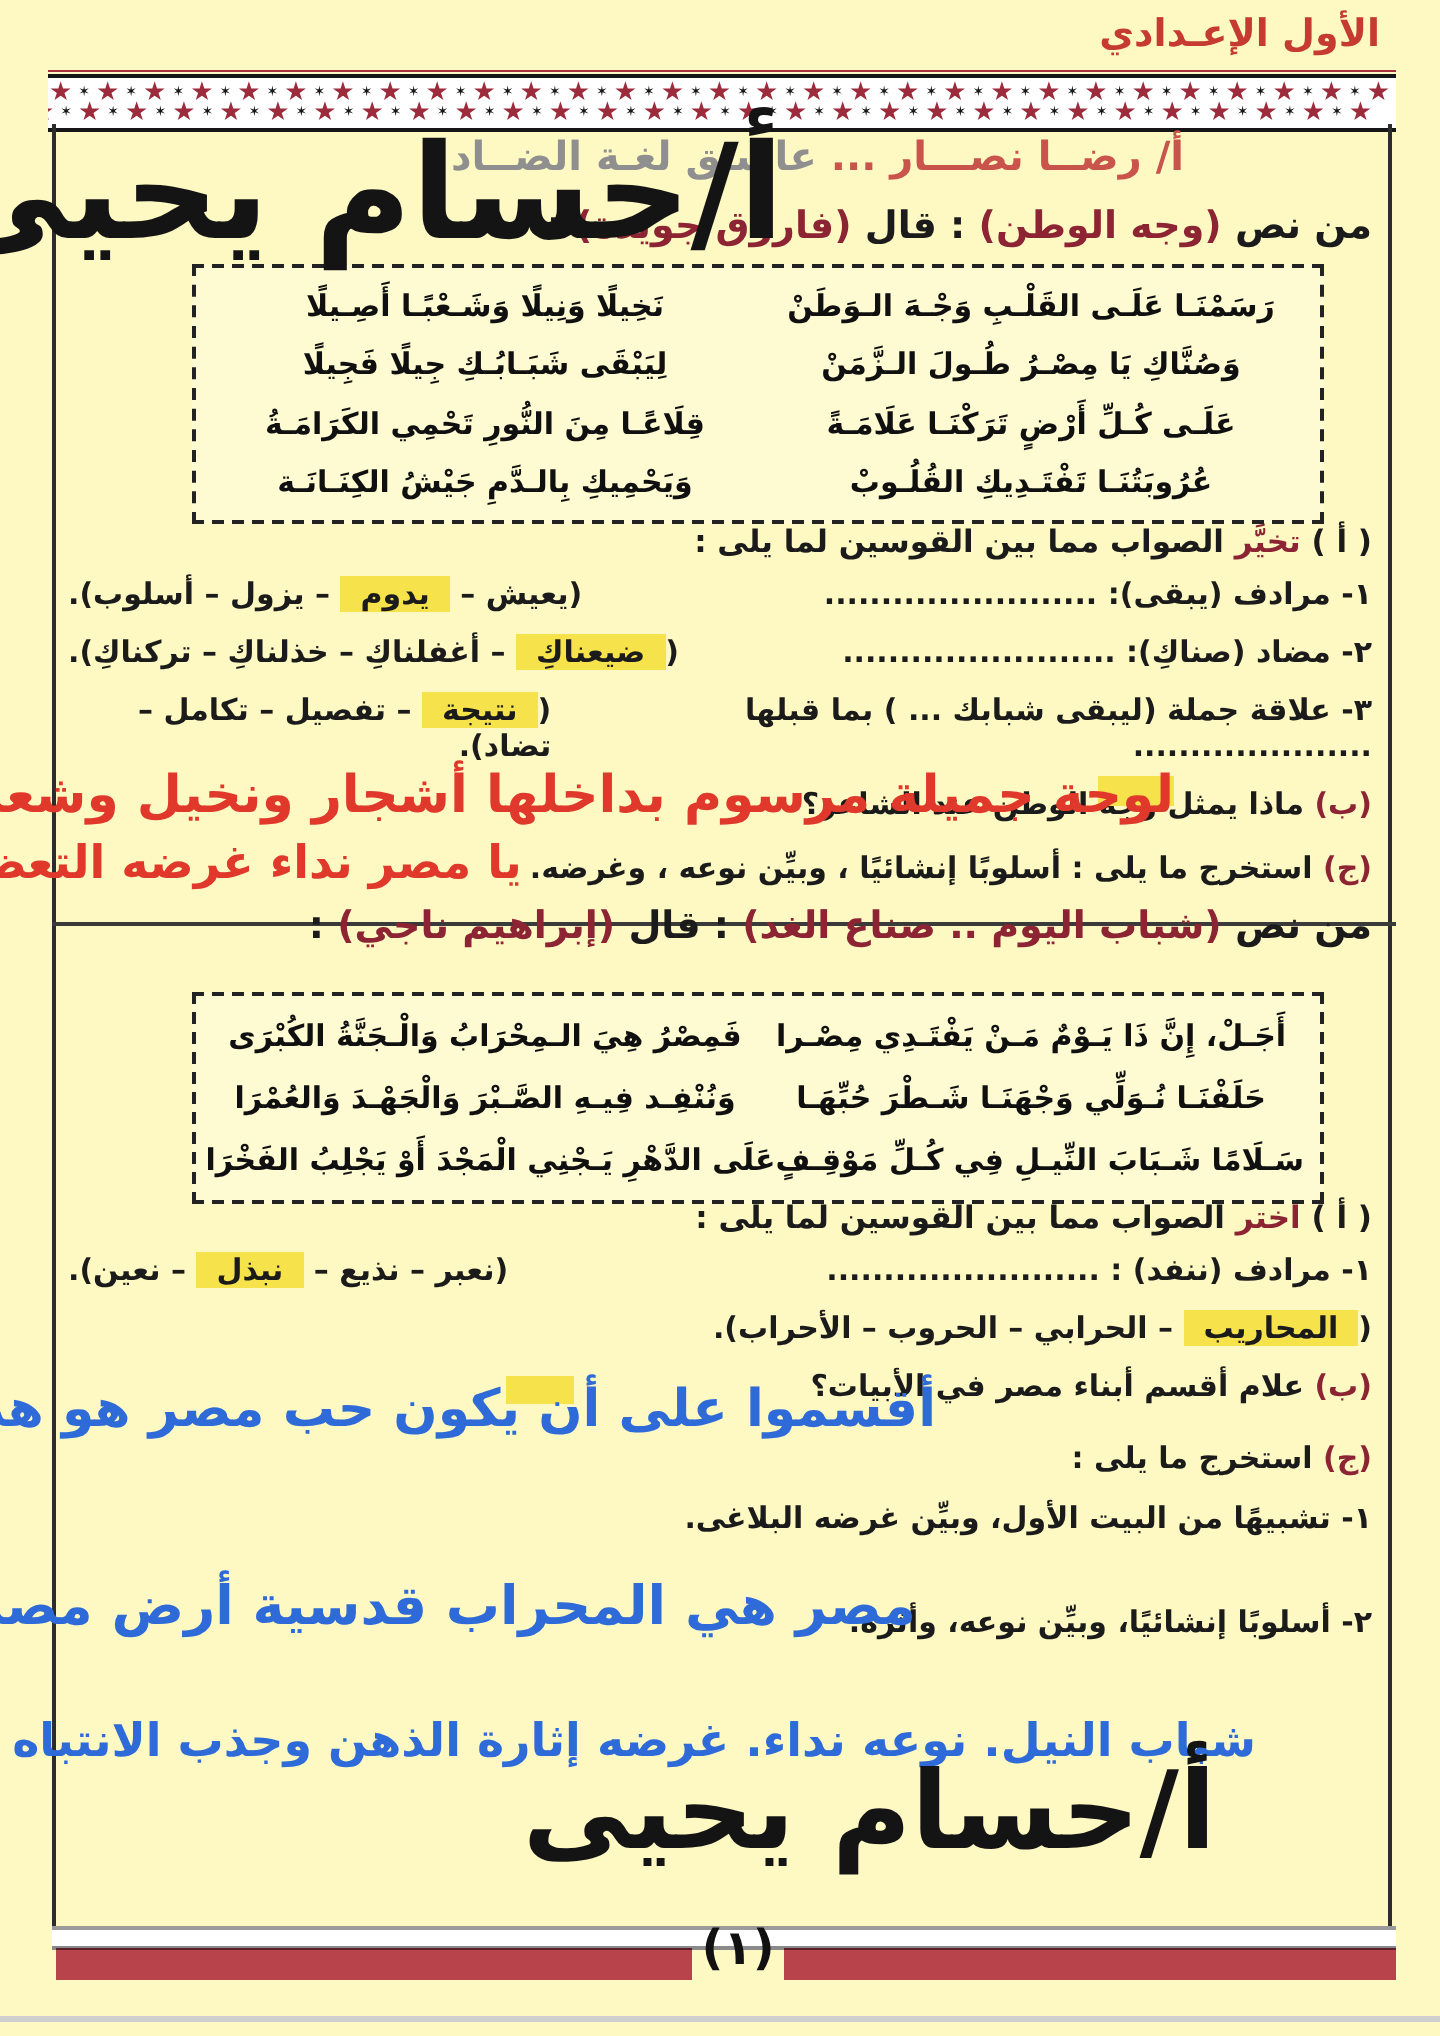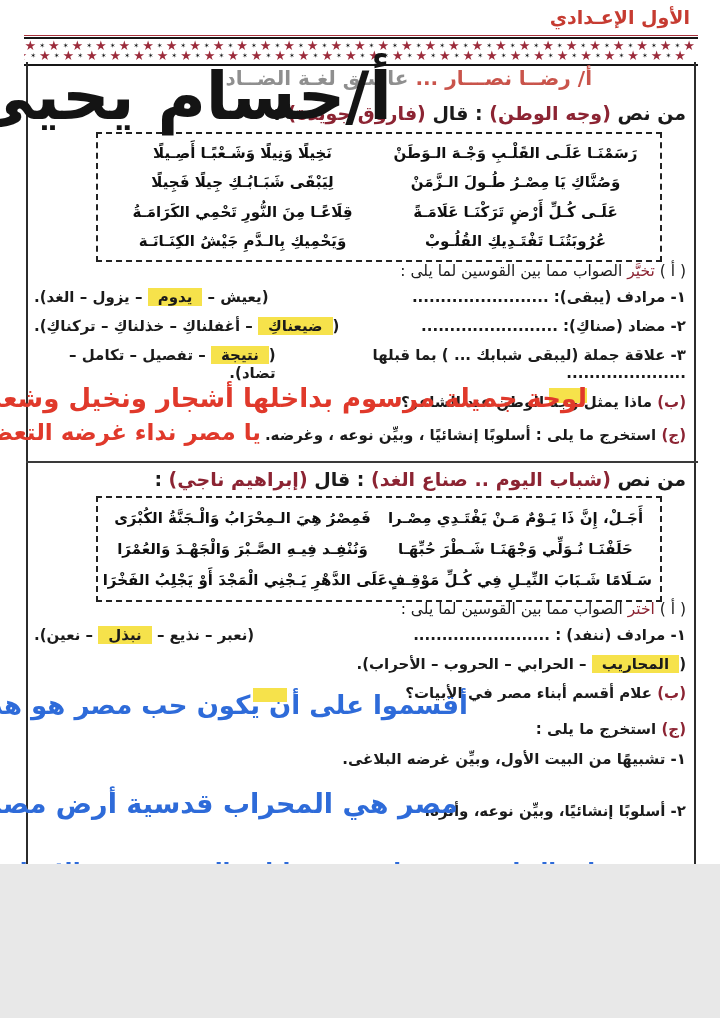--- a/index.html
+++ b/index.html
@@ -1,16 +1,16 @@
 <!DOCTYPE html>
 <html lang="ar" dir="rtl"><head>
 <meta charset="utf-8">
 <style>
   html,body{margin:0;padding:0;background:#e8e8e8;}
-  .page{position:relative;width:720px;height:864px;margin:0 auto;background:#ffffff;
+  .page{position:relative;width:720px;height:1018px;margin:0 auto;background:#fef9c3;
         font-family:"DejaVu Sans",sans-serif;direction:rtl;overflow:hidden;color:#1b1b1b;}
   
   .doc-title{position:absolute;top:6px;right:30px;color:#c63b31;font-size:19px;font-weight:bold;}
   .top-red-line{position:absolute;top:35px;left:24px;width:674px;height:1px;background:#a8323c;}
   .star-band{position:absolute;top:37px;left:24px;width:674px;height:25px;background:#fff;
              border-top:2px solid #161616;border-bottom:2px solid #161616;overflow:hidden;
              text-align:center;white-space:nowrap;}
   .star-band .row{height:12px;line-height:11px;}
   .rs{color:#9c2b3b;font-size:13px;letter-spacing:3px;}
   .bs{color:#161616;font-size:7px;letter-spacing:3px;vertical-align:2px;}
@@ -19,31 +19,31 @@
   .frame-l{left:26px;} .frame-r{left:694px;}
   
   .teacher{position:absolute;top:66px;right:128px;font-size:20px;font-weight:bold;white-space:nowrap;z-index:2;}
   .teacher .name{color:#c9544b;} .teacher .tag{color:#8f8f8f;}
   .wm{position:absolute;font-weight:bold;color:#141414;white-space:nowrap;z-index:6;}
   .wm-top{top:58px;right:328px;font-size:66px;}
   .wm-bottom{top:874px;right:112px;font-size:54px;}
   
   .sec-head{position:absolute;right:34px;font-size:19px;font-weight:bold;white-space:nowrap;z-index:3;}
   .sec-head .p{color:#8c2433;}
-  #h1{top:102px;} #h2{top:468px;}
+  #h1{top:102px;} #h2{top:452px;}
   
   .poem{position:absolute;left:96px;width:546px;border:2px dashed #222;padding:4px 8px;
         display:flex;flex-direction:column;justify-content:space-around;background:rgba(255,255,255,.25);}
   #poem1{top:132px;height:118px;} #poem2{top:496px;height:94px;}
   .pline{display:flex;}
   .pline span{flex:1;text-align:center;font-weight:bold;font-size:15px;color:#101010;white-space:nowrap;}
   
   .block{position:absolute;left:34px;right:34px;}
   #blk1{top:262px;} #blk2{top:600px;}
-  .a-head{font-size:15.5px;font-weight:normal;margin-bottom:8px;text-align:right;}
+  .a-head{font-size:15.5px;font-weight:bold;margin-bottom:8px;text-align:right;}
   .kw{color:#8c2433;}
   .qrow{display:flex;justify-content:space-between;align-items:baseline;font-size:15px;font-weight:bold;margin-bottom:11px;}
   .hl{background:#f6e24b;padding:0 10px;}
   .qline{font-size:15px;font-weight:bold;margin-bottom:8px;}
   .qlabel{color:#8c2433;}
   .cline{white-space:nowrap;}
   .c2head{margin-top:18px;} .c2i1{margin-top:12px;} .c2i2{margin-top:34px;}
   
   .hand-red-inline{color:#e0392b;font-size:23px;font-weight:bold;margin-right:4px;}
   .ans-b1{position:absolute;top:383px;right:133px;font-size:26px;font-weight:bold;color:#e0392b;white-space:nowrap;z-index:5;}
@@ -105,21 +105,21 @@
         <span>وَيَحْمِيكِ بِالـدَّمِ جَيْشُ الكِنَـانَـة</span>
       </div>
   </div>
 
   <div class="block" id="blk1">
     <div class="a-head">
       <span>( أ ) </span><span class="kw">تخيَّر</span><span> الصواب مما بين القوسين لما يلى :</span>
     </div>
     <div class="qrow">
       <span>١- مرادف (يبقى): ........................</span>
-      <span><span>(يعيش – </span><span class="hl">يدوم</span><span> – يزول – الغد).</span></span>
+      <span><span>(يعيش – </span><span class="hl">يدوم</span><span> – يزول – أسلوب).</span></span>
     </div>
     <div class="qrow">
       <span>٢- مضاد (صناكِ): ........................</span>
       <span><span>(</span><span class="hl">ضيعناكِ</span><span> – أغفلناكِ – خذلناكِ – تركناكِ).</span></span>
     </div>
     <div class="qrow">
       <span>٣- علاقة جملة (ليبقى شبابك ... ) بما قبلها .....................</span>
       <span><span>(</span><span class="hl">نتيجة</span><span> – تفصيل – تكامل – تضاد).</span></span>
     </div>
     <div class="qline">

